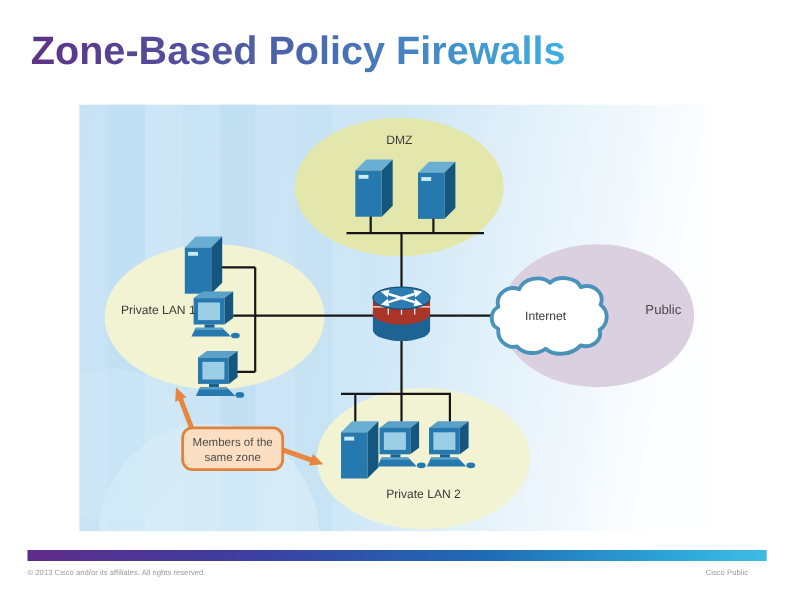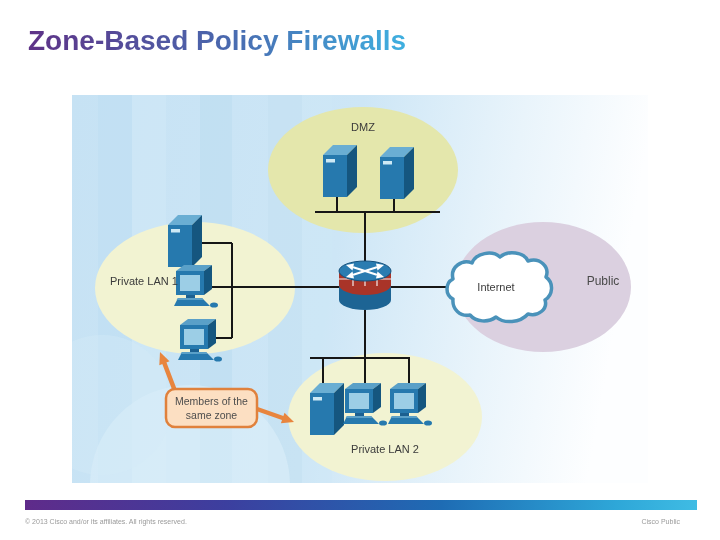--- a/index.html
+++ b/index.html
@@ -2,21 +2,21 @@
 <html><head>
 <meta charset="utf-8">
 <style>
   html,body{margin:0;padding:0;}
   body{
     width:720px;height:540px;position:relative;overflow:hidden;
     background:#ffffff;font-family:"Liberation Sans",sans-serif;
   }
   .slide-title{
     position:absolute;left:28px;top:26px;margin:0;
-    font-weight:bold;font-size:28px;line-height:1.1;letter-spacing:0;
+    font-weight:bold;font-size:36px;line-height:1.1;letter-spacing:0;
     background:linear-gradient(90deg,#5e3287 0%,#4a68ae 52%,#3fb0e0 100%);
     -webkit-background-clip:text;background-clip:text;
     color:#4a68ae;-webkit-text-fill-color:transparent;
   }
   .diagram{
     position:absolute;left:72px;top:95px;width:576px;height:388px;
   }
   .diagram svg{display:block;}
   .net-line{stroke:#161616;stroke-width:2;fill:none;}
   .zone-label{font-size:11px;fill:#3b3b3b;}

